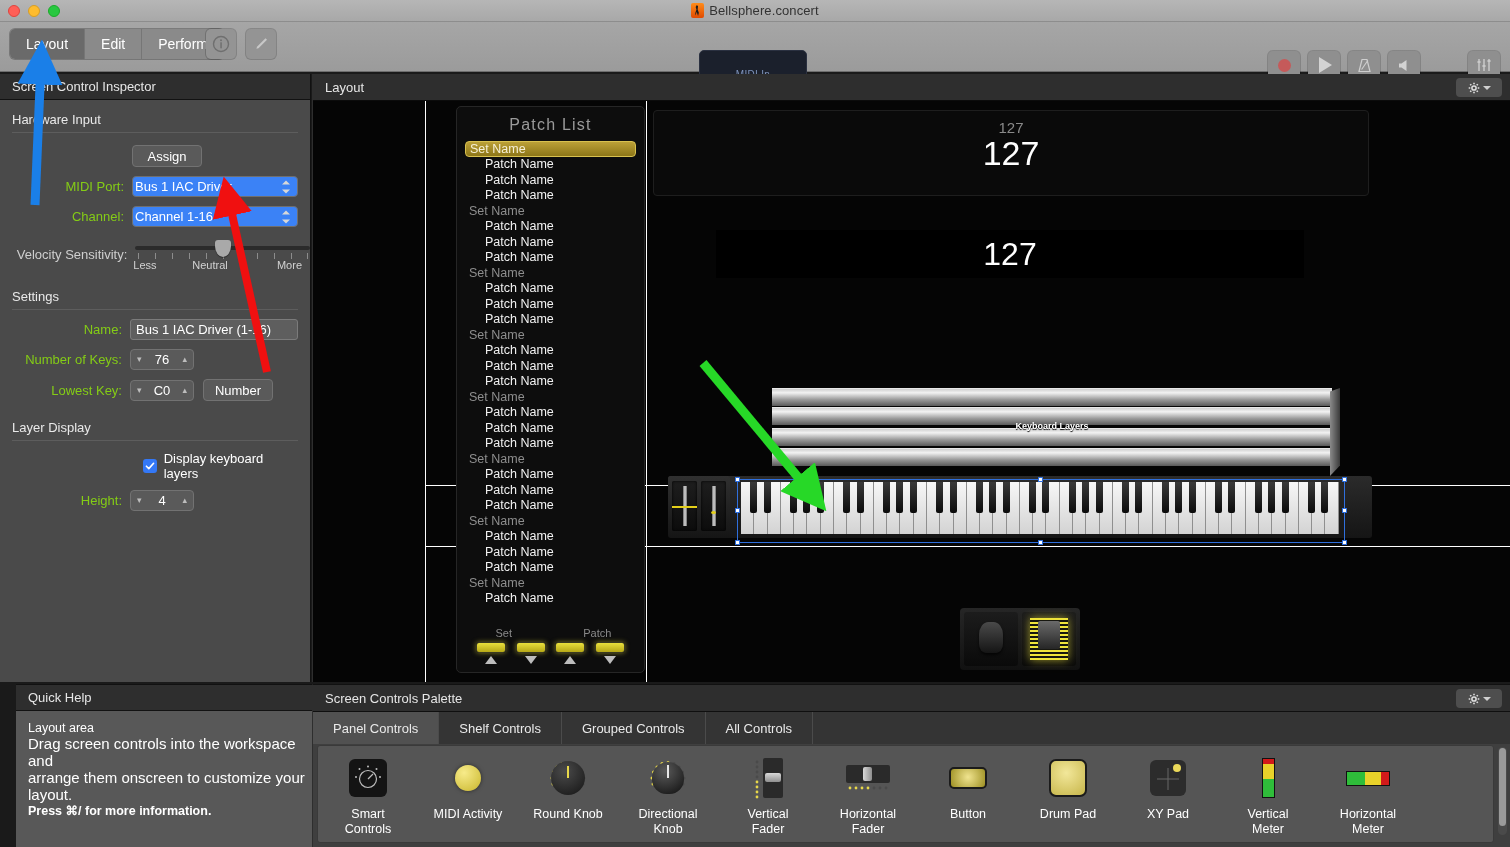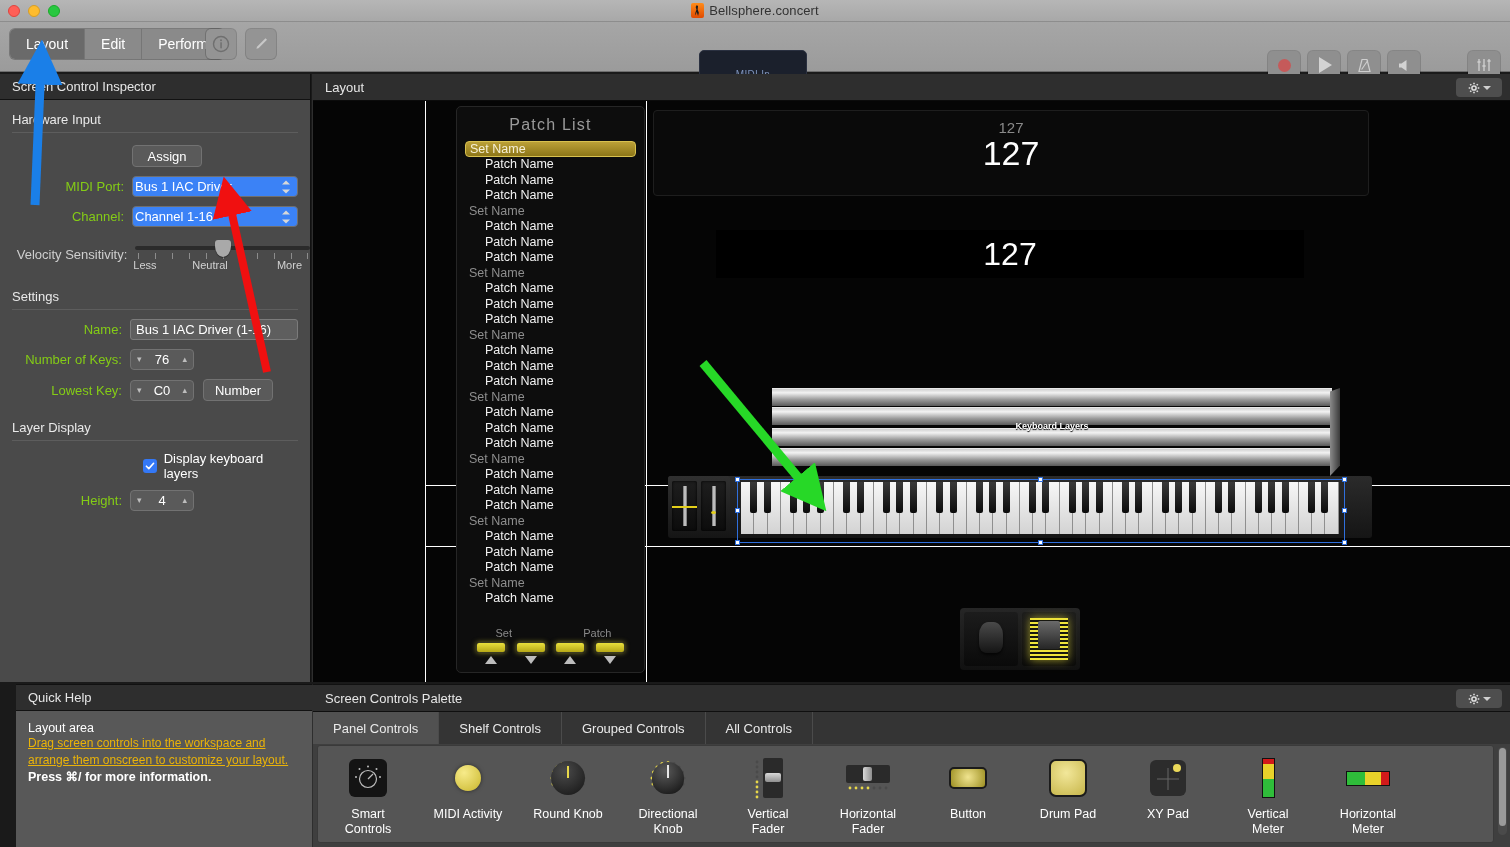--- a/index.html
+++ b/index.html
@@ -152,21 +152,21 @@
   #kb-check svg { display:block; }
   #kb-check-label { font-size:13px; color:#fff; }
 
   
   #quickhelp {
     position:absolute; left:0; top:684px; width:311px; height:163px;
     background:#585858; border-right:1px solid #111; border-top:1px solid #111;margin-left:16px;
   }
   #qh-body { padding:10px 12px; }
   #qh-strong1 { font-size:12.5px; color:#fff; font-weight:normal; }
-  .qh-line { font-size:12px; color:#eab308; line-height:17px;text-decoration:underline; }
+  .qh-line { font-size:15px; color:#ffffff; line-height:17px; }
   #qh-strong2 { font-size:12.5px; color:#fff; font-weight:bold; }
 
   
   #layout-panel {
     position:absolute; left:312px; top:74px; width:1198px; height:608px;
     background:#000; border-left:1px solid #2e2e2e;
   }
   #layout-head {
     height:27px; background:#2e2e2e; border-bottom:1px solid #0b0b0b;
     display:flex; align-items:center; padding:0 12px; position:relative;

